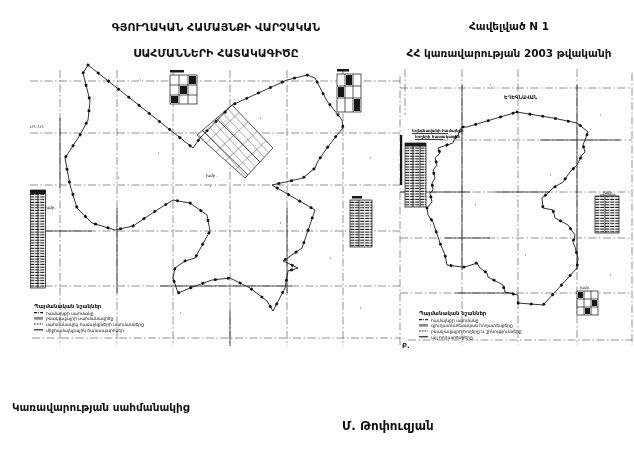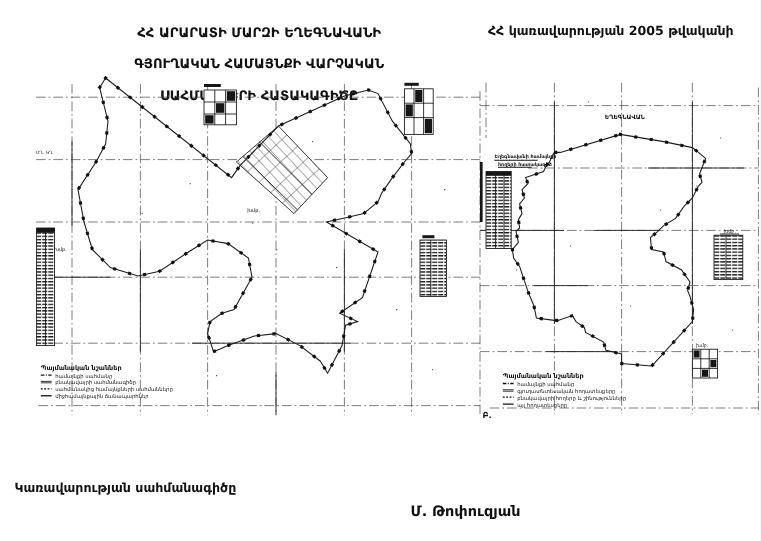--- a/index.html
+++ b/index.html
@@ -21,26 +21,26 @@
   .bmarks{stroke:#111;stroke-width:2.6;fill:none;stroke-linecap:square;stroke-dasharray:0.01 13}
   .tbl{stroke:#111;stroke-width:0.7}
   .noise{stroke:#666;stroke-width:1;fill:none}
 </style>
 </head>
 <body>
 
 <div class="page">
 
   <div class="hdr title-block">
-    <div>ՀՀ ԱՐԱՐԱՏԻ ՄԱՐԶԻ ԵՂԵԳՆԱՎԱՆԻ</div>
     <div>ԳՅՈՒՂԱԿԱՆ ՀԱՄԱՅՆՔԻ ՎԱՐՉԱԿԱՆ</div>
     <div>ՍԱՀՄԱՆՆԵՐԻ  ՀԱՏԱԿԱԳԻԾԸ</div>
   </div>
   <div class="hdr annex-block">
-    <div>ՀՀ կառավարության 2005 թվականի</div>
+    <div>Հավելված N  1</div>
+    <div>ՀՀ կառավարության 2003 թվականի</div>
   </div>
 
   <svg class="map left-map" width="372" height="292" viewBox="0 0 372 292">
     <defs>
       <pattern id="pL-dense" width="5" height="2.7" patternUnits="userSpaceOnUse">
         <rect width="5" height="2.7" fill="#fff"></rect>
         <rect x="0.2" y="0.7" width="4.2" height="1.1" fill="#161616"></rect>
       </pattern>
       <pattern id="pL-parcel" width="13" height="6.5" patternUnits="userSpaceOnUse" patternTransform="rotate(47)">
         <rect width="13" height="6.5" fill="#fff"></rect>
@@ -180,18 +180,18 @@
       <path d="M19 281.8h9" stroke="#111" stroke-width="1.1"></path>
       <text x="31" y="284" font-size="4.4">այլ հողատեսքերը</text>
     </g>
 
     <text x="2" y="293" font-size="7" font-weight="bold">Բ.</text>
 
     <path class="noise" d="M90 30h1M200 60h1M30 170h1M150 120h1M210 220h1M75 150h1M125 200h1M180 100h1"></path>
   </svg>
 
   <div class="ftr footer-left">
-    <div>Կառավարության սահմանագիծը</div>
+    <div>Կառավարության սահմանակից</div>
     
   </div>
   <div class="ftr signature">Մ. Թոփուզյան</div>
 
 </div>
 
 </body></html>

